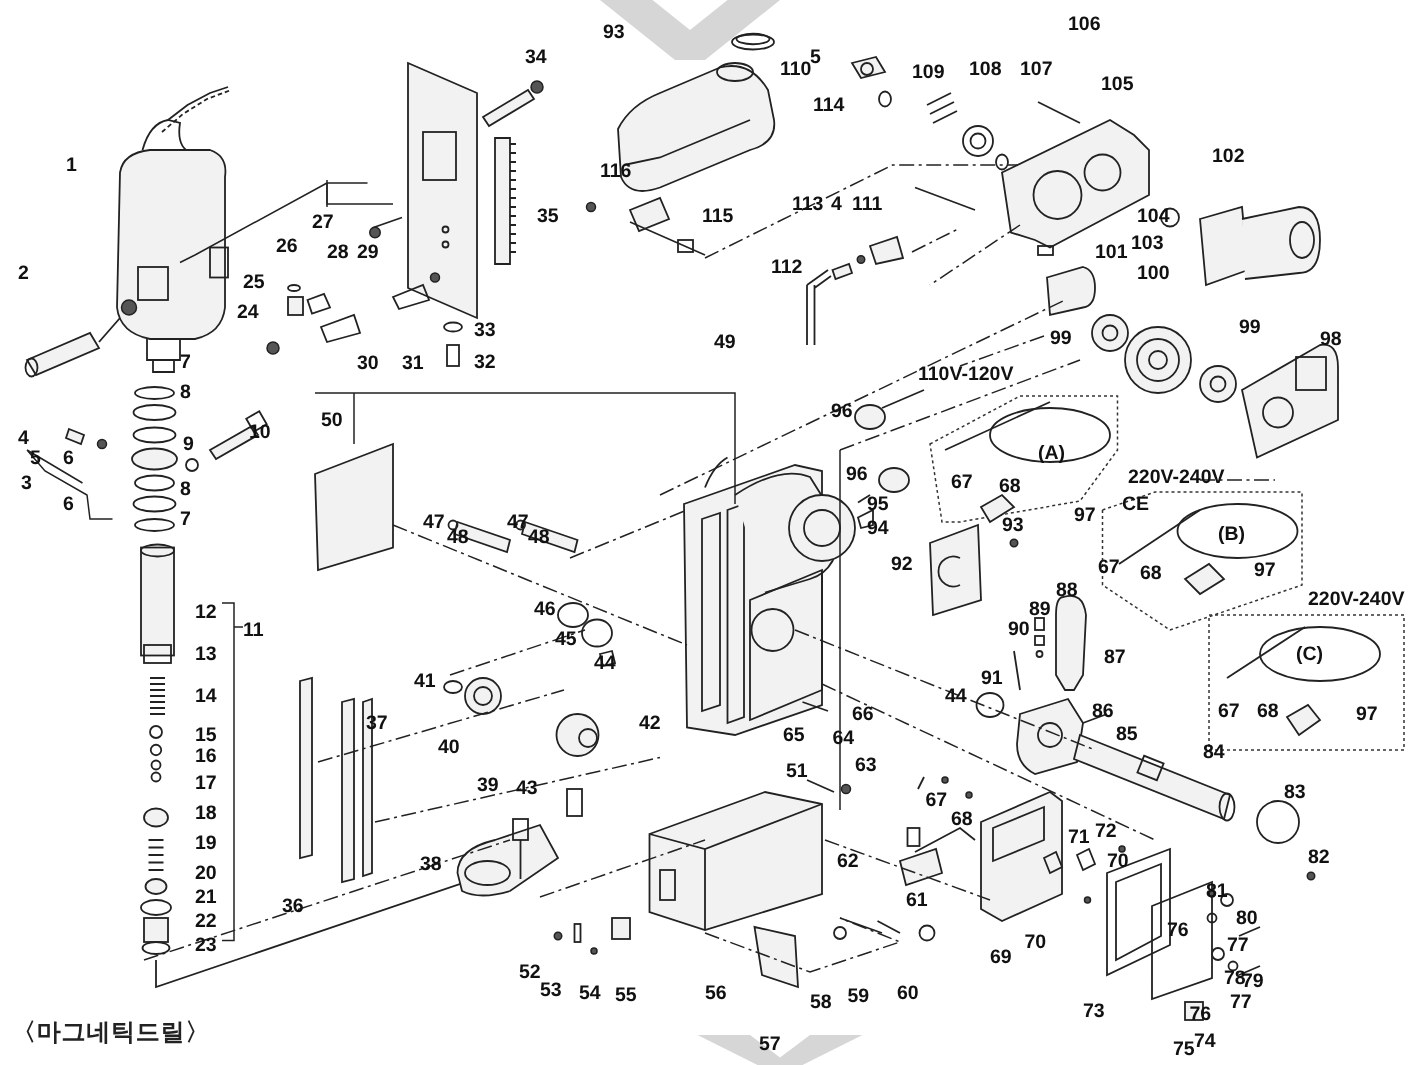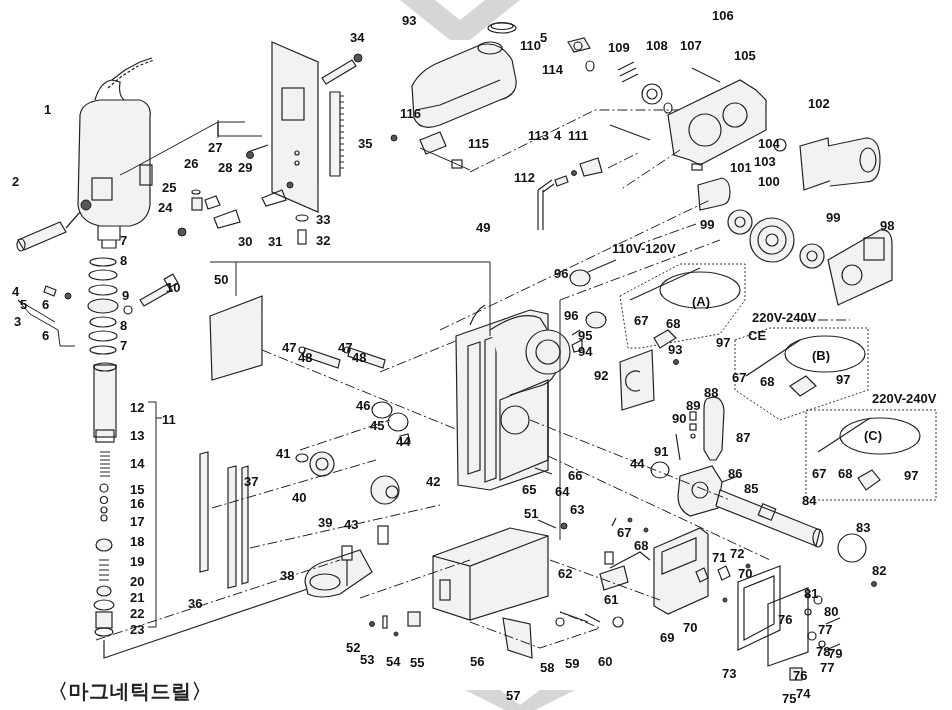--- a/index.html
+++ b/index.html
@@ -8,22 +8,22 @@
   #diagram { position: absolute; left: 0; top: 0; width: 952px; height: 710px; }
   .part { fill: none; stroke: #222; stroke-width: 1.2; }
   .partf { fill: #f2f2f2; stroke: #222; stroke-width: 1.2; }
   .dark { fill: #555; stroke: #222; stroke-width: 1; }
   .lead { stroke: #222; stroke-width: 1; fill: none; }
   .dash { stroke: #222; stroke-width: 1; fill: none; stroke-dasharray: 10 3 2 3; }
   .dot  { stroke: #333; stroke-width: 1; fill: none; stroke-dasharray: 2 2; }
   .lbl { font-family: "Liberation Sans", sans-serif; font-weight: bold; font-size: 13px; fill: #111; }
   .vlbl { font-family: "Liberation Sans", sans-serif; font-weight: bold; font-size: 13px; fill: #111; }
   .wm { fill: #d6d6d6; }
-  #caption { position: absolute; left: 8px; top: 678px; font-size: 20px; font-weight: bold;
-             color: #222; font-family: Liberation Sans, sans-serif; letter-spacing: 0.5px; margin-left: 40px; }
+  #caption { position: absolute; left: 8px; top: 678px; font-size: 16px; font-weight: bold;
+             color: #222; font-family: Liberation Sans, sans-serif; letter-spacing: 0.5px; }
 </style>
 </head>
 <body>
 
 <svg id="diagram" viewBox="0 0 952 710" xmlns="http://www.w3.org/2000/svg">
 
   <polygon class="wm" points="400,0 435,0 460,20 485,0 520,0 470,40 450,40"></polygon>
   <polygon class="wm" points="465,690 500,690 520,705 540,690 575,690 535,710 505,710"></polygon>
 
   <g>

